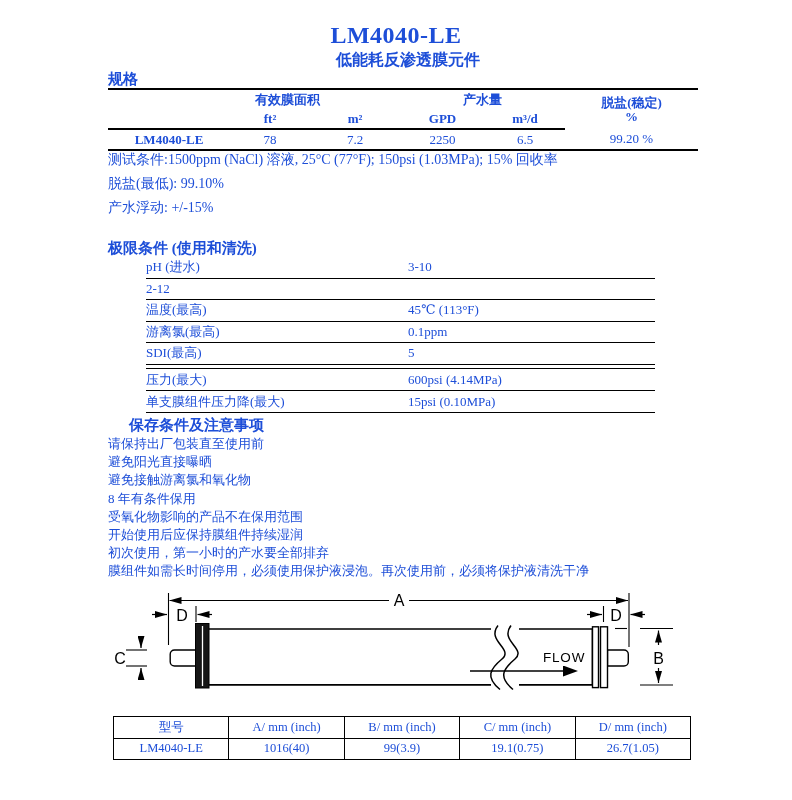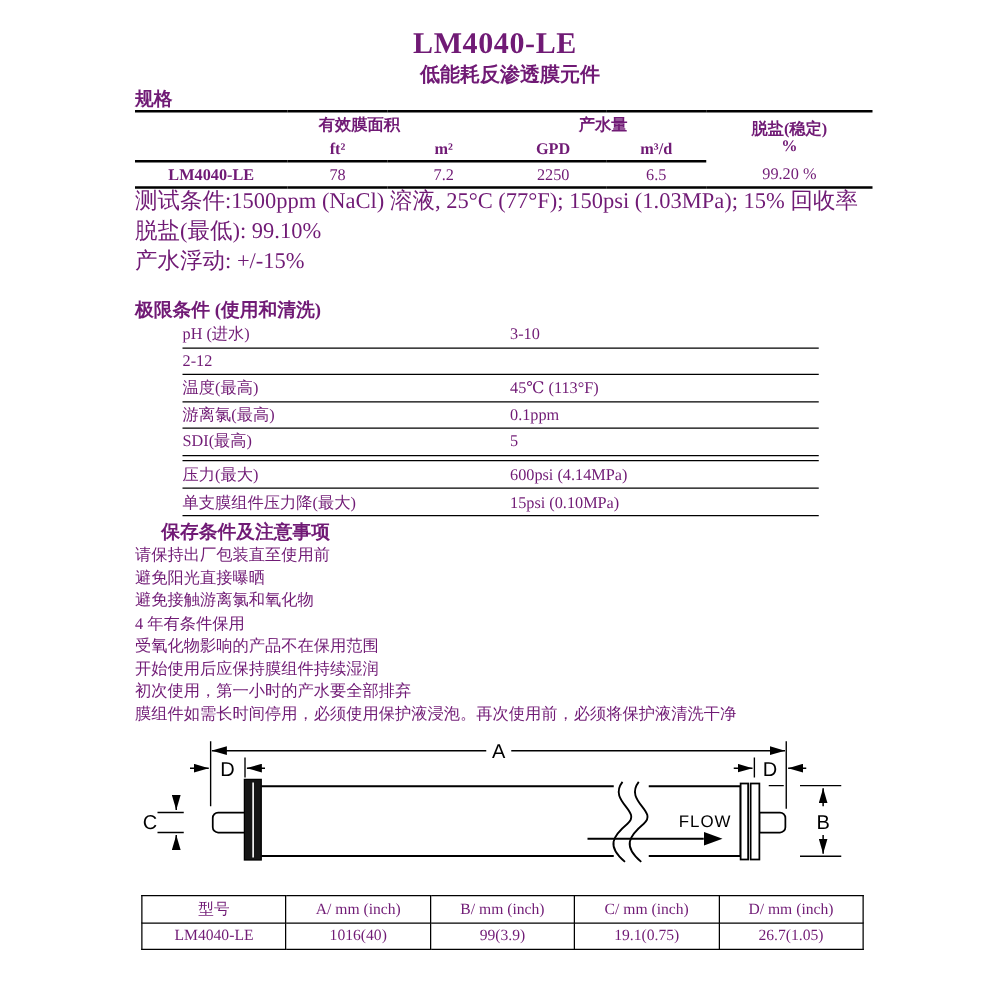--- a/index.html
+++ b/index.html
@@ -1,36 +1,36 @@
 <!DOCTYPE html>
 <html><head>
 <meta charset="utf-8">
 <style>
   html,body{margin:0;padding:0;background:#fff;}
   .page{position:relative;width:792px;height:800px;background:#ffffff;overflow:hidden;
-        font-family:"Liberation Serif","DejaVu Serif",serif;color:#701a75;}
+        font-family:"Liberation Serif","DejaVu Serif",serif;color:#1d4ed8;}
   
   .doc-title{position:absolute;top:22px;left:0;right:0;text-align:center;
              font-size:24px;font-weight:bold;letter-spacing:.5px;}
   .doc-subtitle{position:absolute;top:50px;left:0;right:0;text-align:center;
                 font-size:16px;font-weight:bold;margin-left:24px;}
   .sec-h{position:absolute;font-size:15px;font-weight:bold;}
   
   .spec-h{left:108px;top:70px;}
   table.spec{position:absolute;left:108px;top:88px;width:590px;border-collapse:collapse;
              table-layout:fixed;border-top:2px solid #000;}
   table.spec td{padding:0;text-align:center;font-size:13px;vertical-align:middle;}
   table.spec tr.g td{height:20px;font-weight:bold;}
   table.spec tr.s td{height:18px;font-weight:bold;border-bottom:2px solid #000;}
   table.spec td.salt{font-weight:bold;line-height:14px;}
   table.spec td.area{padding-right:55px;}
   table.spec tr.d td{height:19px;border-bottom:2px solid #000;}
   table.spec tr.d td.model{font-weight:bold;}
   
-  .notes{position:absolute;left:108px;top:153px;font-size:18px;}
+  .notes{position:absolute;left:108px;top:153px;font-size:14px;}
   .notes p{margin:0 0 9.5px 0;line-height:14.5px;}
   
   .limits-h{left:108px;top:239px;}
   .limits{position:absolute;left:108px;top:257px;width:509px;font-size:13px;margin-left:38px;}
   .lrow{display:flex;align-items:center;height:20.5px;border-bottom:1.2px solid #000;}
   .lrow.tall{height:21px;}
   .lrow .ll{width:262px;}
   .lgap{height:3.5px;border-bottom:1.2px solid #000;}
   
   .storage-h{left:108px;top:416px;margin-left:21px;}
@@ -129,21 +129,21 @@
       <div class="ll">单支膜组件压力降(最大)</div>
       <div class="lv">15psi (0.10MPa)</div>
     </div>
   </div>
 
   <div class="sec-h storage-h">保存条件及注意事项</div>
   <div class="storage">
     <p>请保持出厂包装直至使用前</p>
     <p>避免阳光直接曝晒</p>
     <p>避免接触游离氯和氧化物</p>
-    <p>4 年有条件保用</p>
+    <p>8 年有条件保用</p>
     <p>受氧化物影响的产品不在保用范围</p>
     <p>开始使用后应保持膜组件持续湿润</p>
     <p>初次使用，第一小时的产水要全部排弃</p>
     <p>膜组件如需长时间停用，必须使用保护液浸泡。再次使用前，必须将保护液清洗干净</p>
   </div>
 
   <svg class="diagram" width="580" height="118" viewBox="110 588 580 118">
     <defs>
       <marker id="dim" markerUnits="userSpaceOnUse" markerWidth="12" markerHeight="7" viewBox="0 0 12 7" refX="12" refY="3.5" orient="auto">
         <path d="M0,0 L12,3.5 L0,7 Z" fill="#000"></path>

